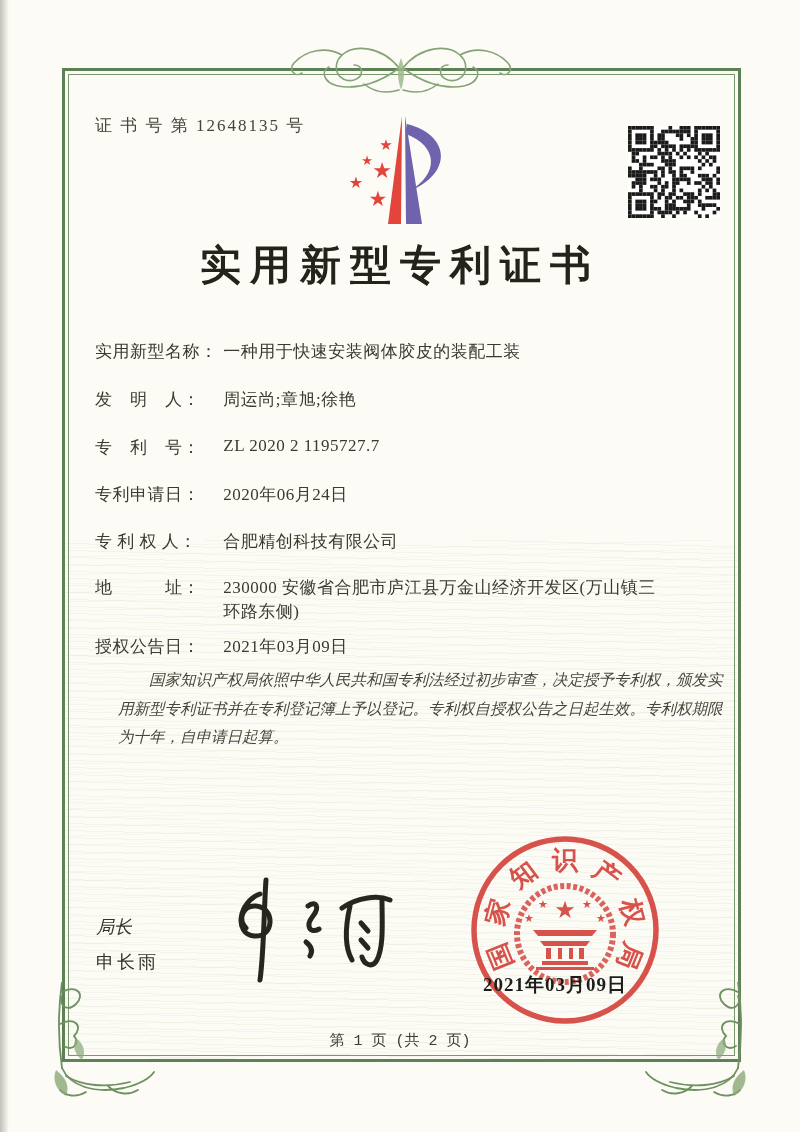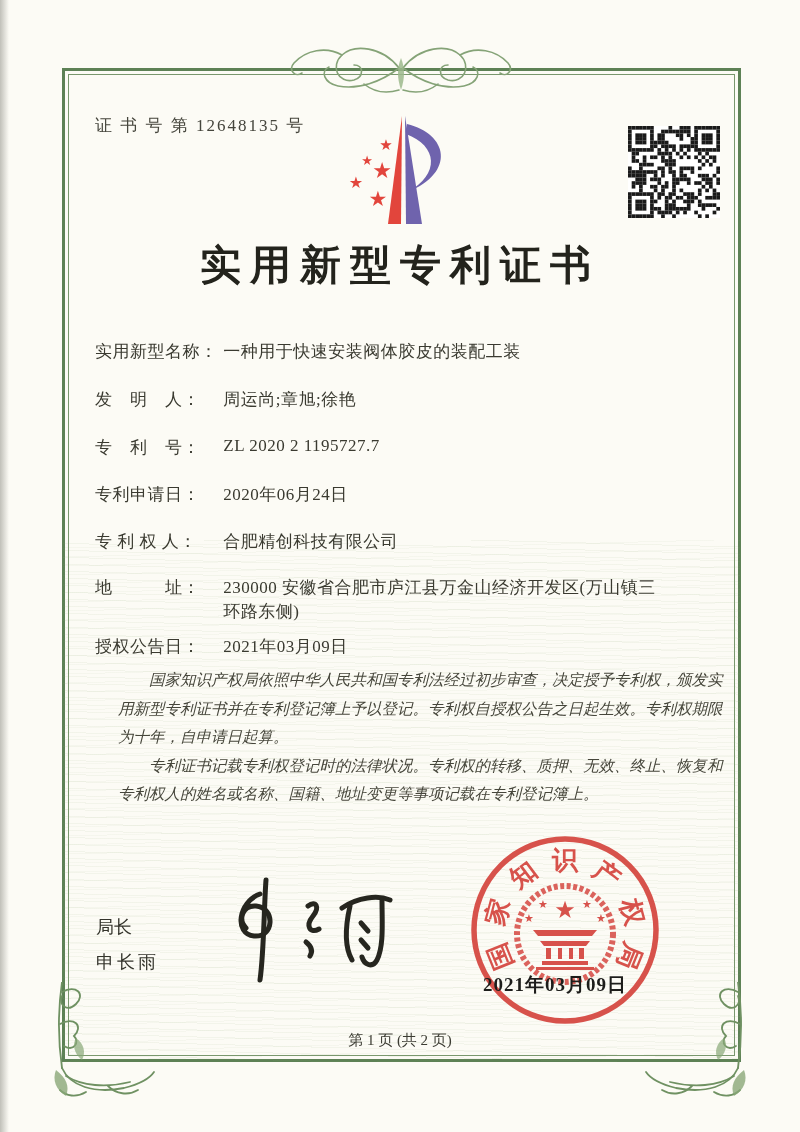--- a/index.html
+++ b/index.html
@@ -24,27 +24,27 @@
   .frow{position:absolute;left:0;white-space:nowrap;}
   .flabel{display:inline-block;width:124px;letter-spacing:.5px;vertical-align:top;}
   .fvalue{display:inline-block;vertical-align:top;letter-spacing:.5px;}
   .fvalue.wrap{white-space:normal;width:440px;line-height:24px;}
   .frow.cols{display:flex;width:640px;}
   .fgroup{white-space:nowrap;}
   .fgroup.first{width:368px;}
   .paras{position:absolute;left:94px;top:666px;width:616px;font-size:15.5px;line-height:28.5px;
         color:#46463b;font-style:italic;margin-left:24px;}
   .paras p{margin:0;text-indent:2em;}
-  .sig-title{position:absolute;left:96px;top:915px;font-size:18px;color:#33332b;}
+  .sig-title{position:absolute;left:96px;top:915px;font-size:18px;color:#33332b;font-style:italic;}
   .sig-name{position:absolute;left:96px;top:950px;font-size:18px;color:#33332b;letter-spacing:3px;}
   .signature{position:absolute;left:220px;top:874px;width:200px;height:118px;}
   .seal{position:absolute;left:467px;top:832px;width:196px;height:196px;opacity:.93;}
   .seal-date{position:absolute;left:483px;top:972px;width:180px;font-size:19px;color:#1d1d1b;
         letter-spacing:1px;font-weight:600;}
-  .page-no{position:absolute;left:0;top:1031px;width:100%;text-align:center;font-size:15px;color:#3c3c33;}
+  .page-no{position:absolute;left:0;top:1031px;width:100%;text-align:center;font-size:15px;color:#3c3c33;font-family:Liberation Mono, monospace;}
   .back-note{position:absolute;left:0;top:1139px;width:100%;text-align:center;font-size:16px;
         color:#45453a;font-style:italic;letter-spacing:2px;}
   .orn-top{position:absolute;left:286px;top:40px;width:230px;height:56px;}
   .orn-bl{position:absolute;left:46px;top:982px;width:110px;height:118px;}
   .orn-br{position:absolute;left:644px;top:982px;width:110px;height:118px;transform:scaleX(-1);}
 </style>
 </head>
 <body>
 
 <div class="page">
@@ -474,21 +474,20 @@
     <div class="frow cols" style="top:295px">
       <span class="fgroup first">
         <span class="flabel">授权公告日：</span>
         <span class="fvalue">2021年03月09日</span>
       </span>
     </div>
   </div>
 
   <div class="paras">
     <p>国家知识产权局依照中华人民共和国专利法经过初步审查，决定授予专利权，颁发实用新型专利证书并在专利登记簿上予以登记。专利权自授权公告之日起生效。专利权期限为十年，自申请日起算。</p>
-    <p>专利证书记载专利权登记时的法律状况。专利权的转移、质押、无效、终止、恢复和专利权人的姓名或名称、国籍、地址变更等事项记载在专利登记簿上。</p>
   </div>
 
   <div class="sig-title">局长</div>
   <div class="sig-name">申长雨</div>
 
   <svg class="signature" viewBox="0 0 200 118">
     <g stroke="#26261f" fill="none" stroke-width="5" stroke-linecap="round" stroke-linejoin="round">
       <path d="M40,20 C18,28 14,60 34,62 C54,64 56,34 36,32 C22,31 18,46 26,54"></path>
       <path d="M46,6 C44,32 44,78 40,106"></path>
       <path d="M88,32 C96,26 100,33 93,42 C85,52 90,60 99,55"></path>

